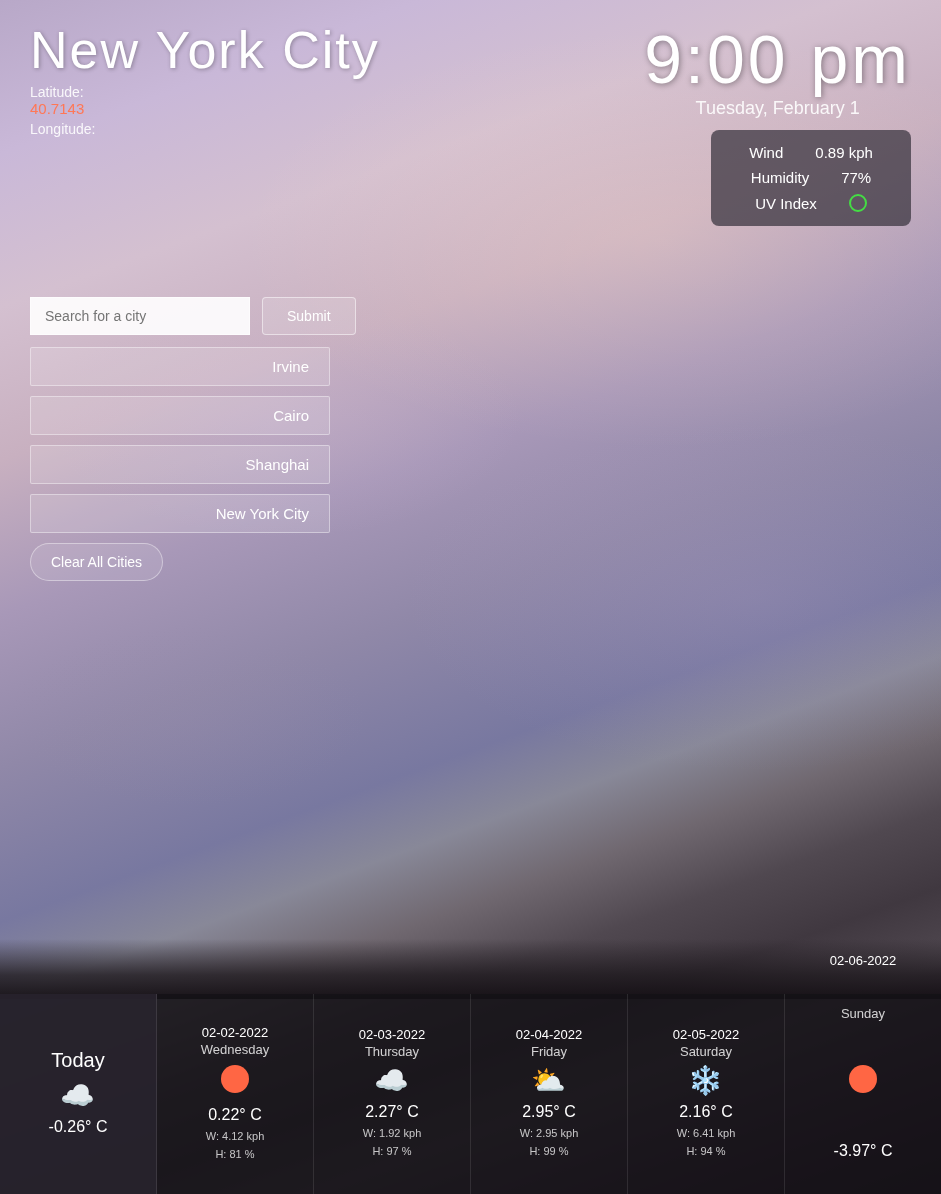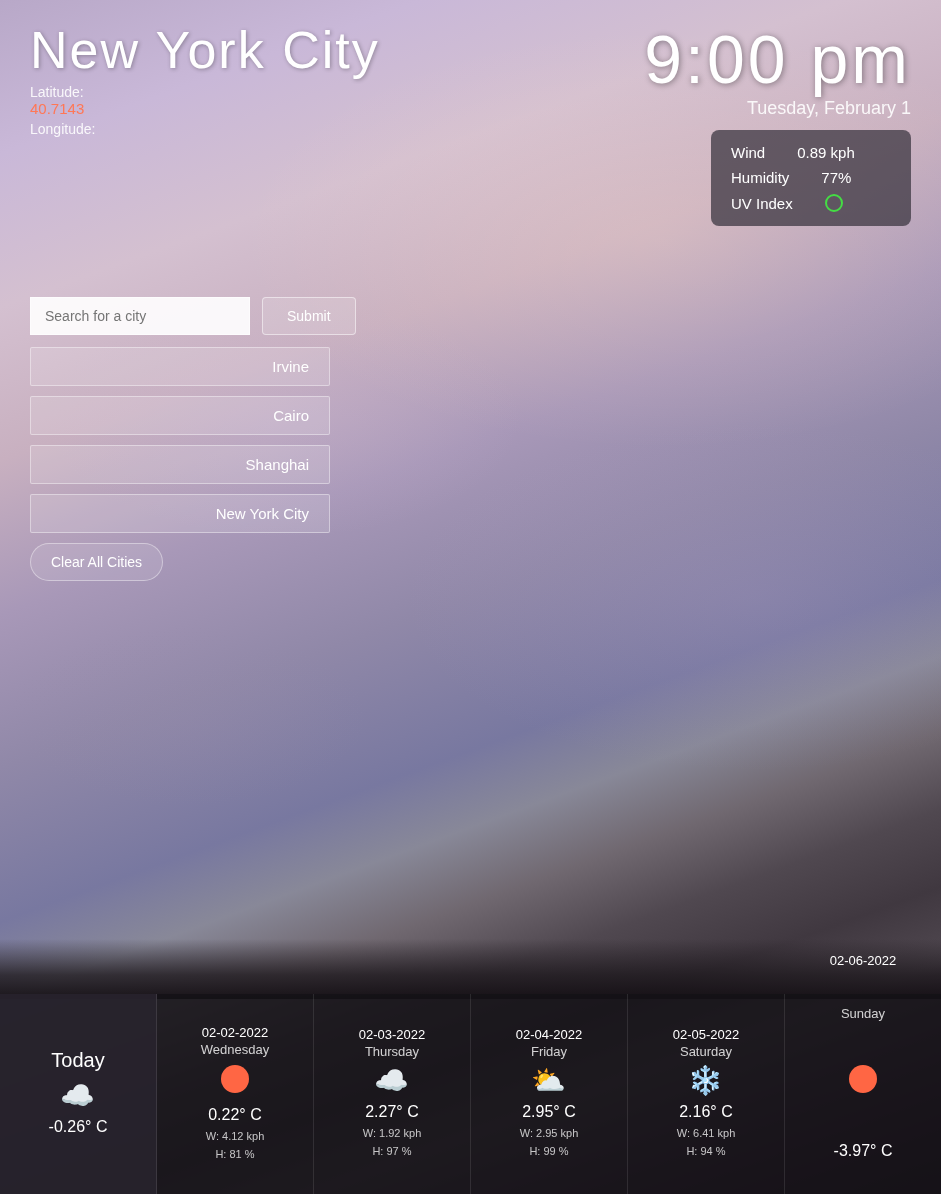--- a/index.html
+++ b/index.html
@@ -107,37 +107,37 @@
       letter-spacing: 3px;
       font-family: 'Segoe UI Light', sans-serif;
       text-shadow: 1px 1px 6px rgba(0,0,0,0.4);
     }
 
     .date-display {
       font-size: 18px;
       color: white;
       font-weight: 300;
       opacity: 0.9;
-      text-align: right;
+      text-align: center;
     }
 
     
     .weather-panel {
       position: absolute;
       top: 130px;
       right: 30px;
       background: rgba(60,55,65,0.75);
       border-radius: 8px;
       padding: 14px 20px;
       min-width: 200px;
     }
 
     .weather-row {
       display: flex;
-      justify-content: flex-start;
+      justify-content: center;
       align-items: center;
       margin-bottom: 8px;
       gap: 32px;
     }
 
     .weather-row:last-child { margin-bottom: 0; }
 
     .weather-label {
       color: white;
       font-size: 15px;

